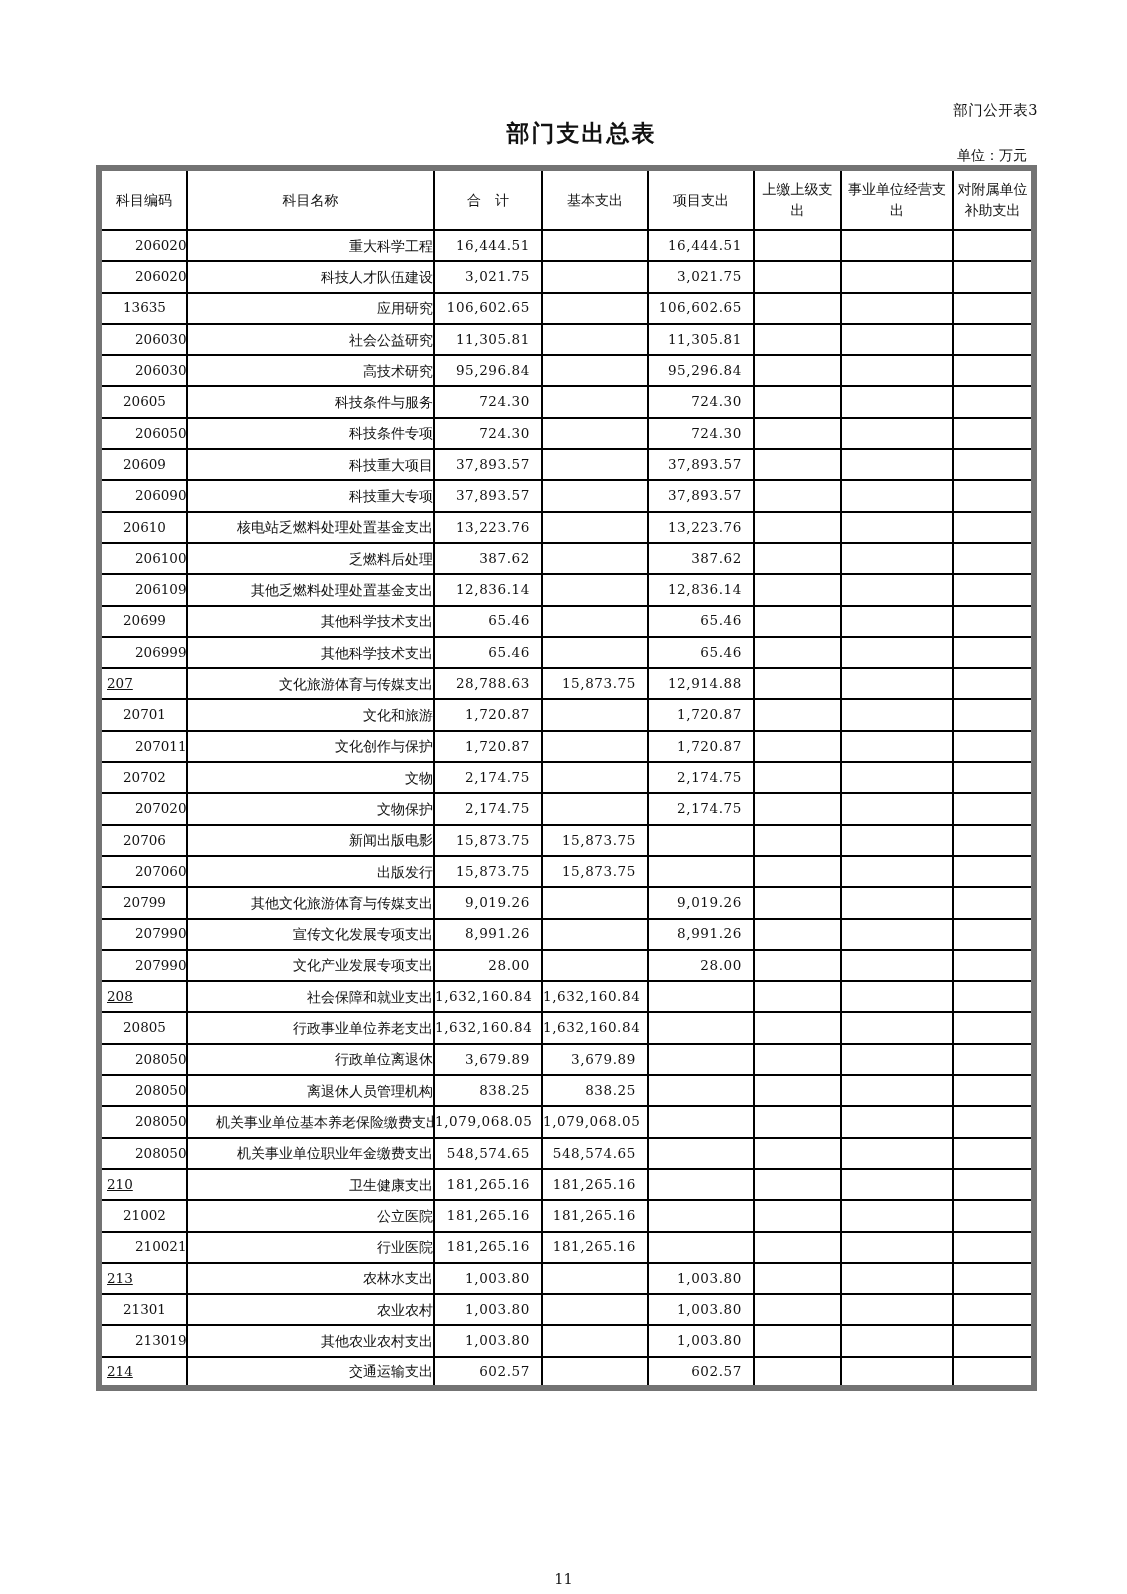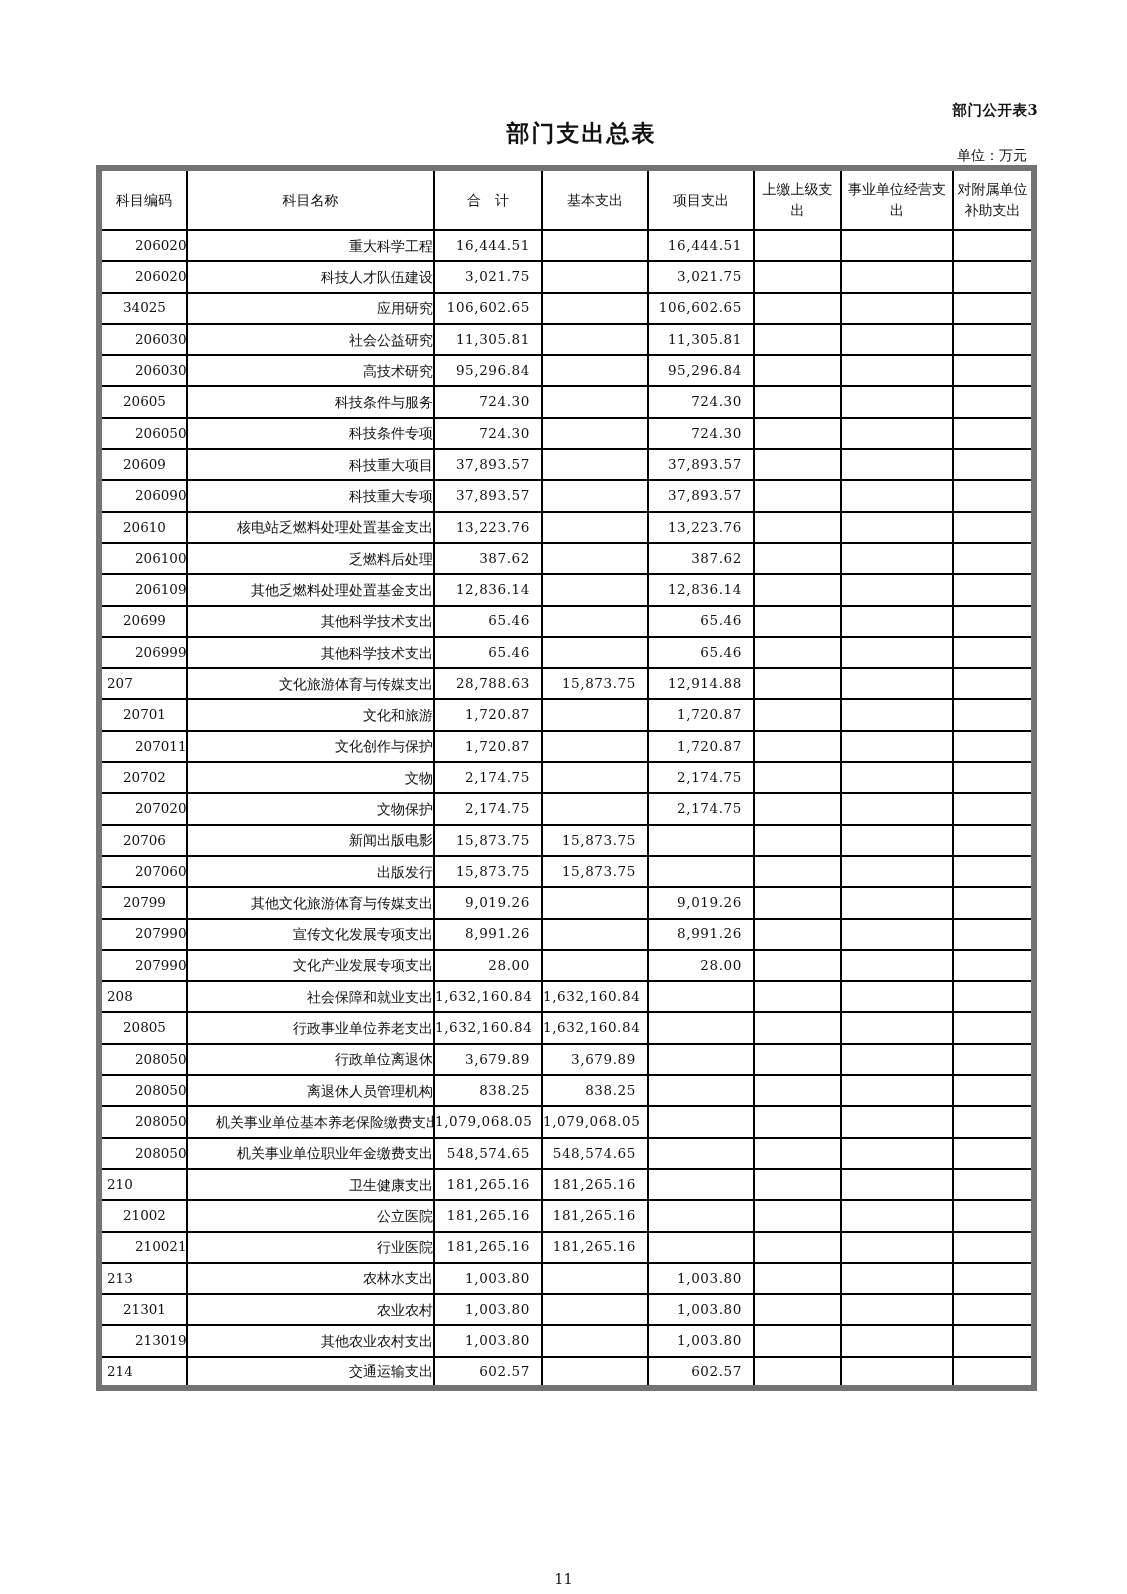--- a/index.html
+++ b/index.html
@@ -12,21 +12,20 @@
     color: #111111;
     background: #ffffff;
     overflow: hidden;
   }
   .corner-label {
     position: absolute;
     top: 101px;
     right: 89px;
     font-size: 14.5px;
     letter-spacing: 0.5px;
-    font-weight: bold;
   }
   .doc-title {
     position: absolute;
     top: 118px;
     left: 0;
     width: 100%;
     text-align: center;
     font-family: "DejaVu Sans", "Liberation Sans", sans-serif;
     font-weight: 700;
     font-size: 23px;
@@ -65,21 +64,21 @@
     line-height: 1.5;
     padding: 0 2px;
   }
   tbody td {
     height: 31.3px;
     font-size: 13.5px;
     vertical-align: middle;
     line-height: 1;
   }
   td.c-code { text-align: left; }
-  td.c-code.lvl1 { padding-left: 5px;  }
+  td.c-code.lvl1 { padding-left: 5px; text-decoration: underline;  }
   td.c-code.lvl2 { padding-left: 21px; }
   td.c-code.lvl3 { padding-left: 33px; }
   td.c-name { text-align: right; font-size: 14px; }
   td.c-name.lvl1 { padding-left: 5px; border-radius: 15px;  }
   td.c-name.lvl2 { padding-left: 28px; }
   td.c-name.lvl3 { padding-left: 28px; }
   td.c-num {
     text-align: right;
     padding-right: 11px;
     letter-spacing: 0.6px;
@@ -141,21 +140,21 @@
     <td class="c-code lvl3">2060208</td>
     <td class="c-name lvl3">科技人才队伍建设</td>
     <td class="c-num">3,021.75</td>
     <td class="c-num"></td>
     <td class="c-num">3,021.75</td>
     <td class="c-num"></td>
     <td class="c-num"></td>
     <td class="c-num"></td>
   </tr>
         <tr>
-    <td class="c-code lvl2">34025</td>
+    <td class="c-code lvl2">13635</td>
     <td class="c-name lvl2">应用研究</td>
     <td class="c-num">106,602.65</td>
     <td class="c-num"></td>
     <td class="c-num">106,602.65</td>
     <td class="c-num"></td>
     <td class="c-num"></td>
     <td class="c-num"></td>
   </tr>
         <tr>
     <td class="c-code lvl3">2060302</td>

